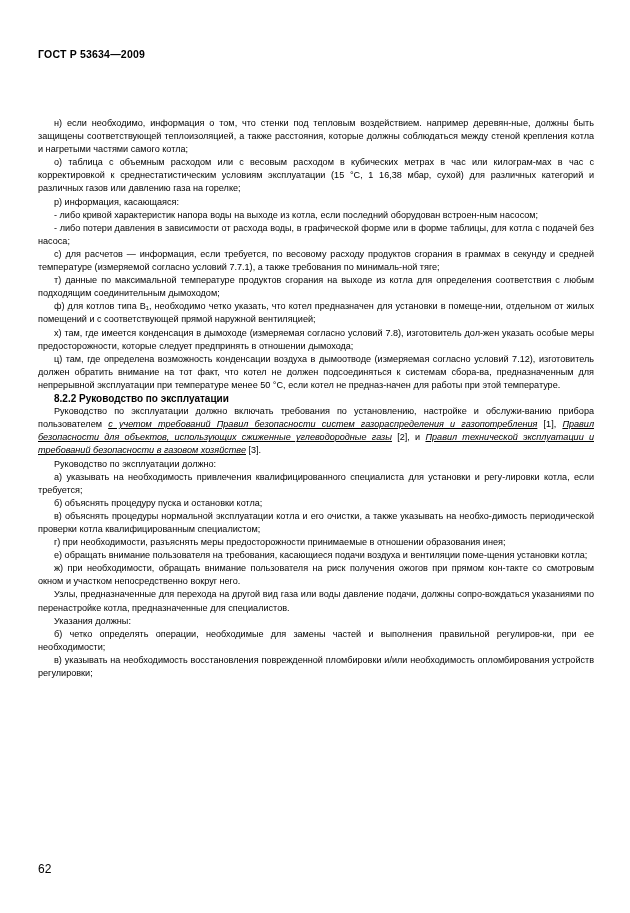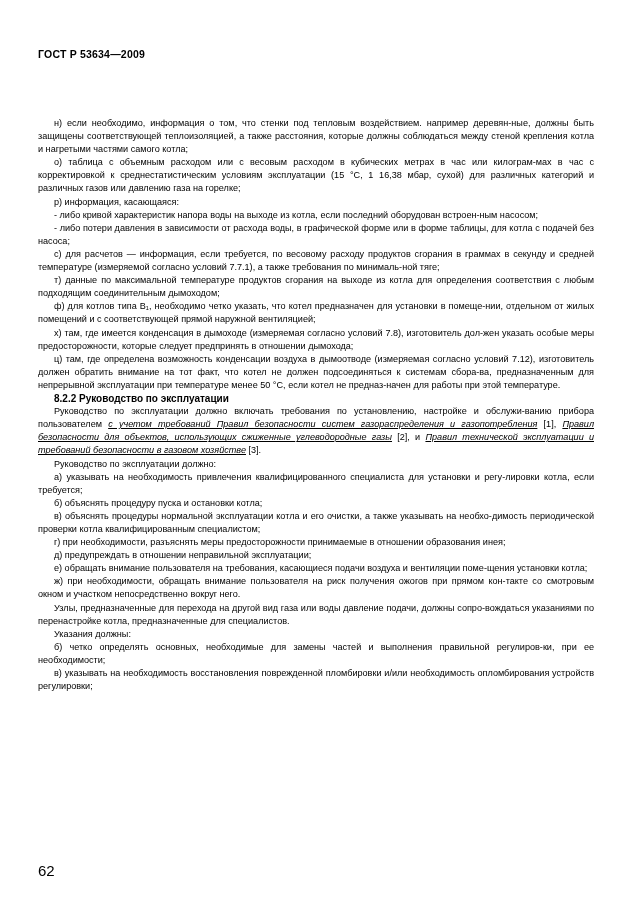--- a/index.html
+++ b/index.html
@@ -54,21 +54,21 @@
     text-align: left;
   }
   .italic {
     font-style: italic;
     text-decoration: underline;
   }
   .footer {
     position: absolute;
     left: 38px;
     top: 862px;
-    font-size: 15px;
+    font-size: 12px;
     color: #000;
   }
 </style>
 </head>
 <body>
 
 <div class="page">
 
   <div class="header">ГОСТ Р 53634—2009</div>
 
@@ -88,25 +88,24 @@
 
     <p class="ind">
       <span>Руководство по эксплуатации должно включать требования по установлению, настройке и обслужи-ванию прибора пользователем </span><span class="italic">с учетом требований Правил  безопасности систем  газораспределения и газопотребления</span><span> [1], </span><span class="italic">Правил безопасности для объектов, использующих сжиженные углеводородные газы</span><span> [2], и </span><span class="italic">Правил технической эксплуатации и требований безопасности в газовом хозяйстве</span><span> [3].</span>
     </p>
 
     <p class="ind">Руководство по эксплуатации должно:</p>
     <p class="ind">а) указывать на необходимость привлечения квалифицированного специалиста для установки и регу-лировки котла, если требуется;</p>
     <p class="ind">б) объяснять процедуру пуска и остановки котла;</p>
     <p class="ind">в) объяснять процедуры нормальной эксплуатации котла и его очистки, а также указывать на необхо-димость периодической проверки котла квалифицированным специалистом;</p>
     <p class="ind">г) при необходимости, разъяснять меры предосторожности принимаемые в отношении образования инея;</p>
-    <p class="ind">д) предупреждать в отношении неправильной эксплуатации;</p>
     <p class="ind">е) обращать внимание пользователя на требования, касающиеся подачи воздуха и вентиляции поме-щения установки котла;</p>
     <p class="ind">ж) при необходимости, обращать внимание пользователя на риск получения ожогов при прямом кон-такте со смотровым окном и участком непосредственно вокруг него.</p>
 
 
     <p class="ind">Узлы, предназначенные для перехода на другой вид газа или воды давление подачи, должны сопро-вождаться указаниями по перенастройке котла, предназначенные для специалистов.</p>
     <p class="ind">Указания должны:</p>
-    <p class="ind">б) четко определять основных, необходимые для замены частей и выполнения правильной регулиров-ки, при ее необходимости;</p>
+    <p class="ind">б) четко определять операции, необходимые для замены частей и выполнения правильной регулиров-ки, при ее необходимости;</p>
     <p class="ind">в) указывать на необходимость восстановления поврежденной пломбировки и/или необходимость опломбирования устройств регулировки;</p>
   </div>
 
   <div class="footer">62</div>
 </div>
 
 </body></html>

